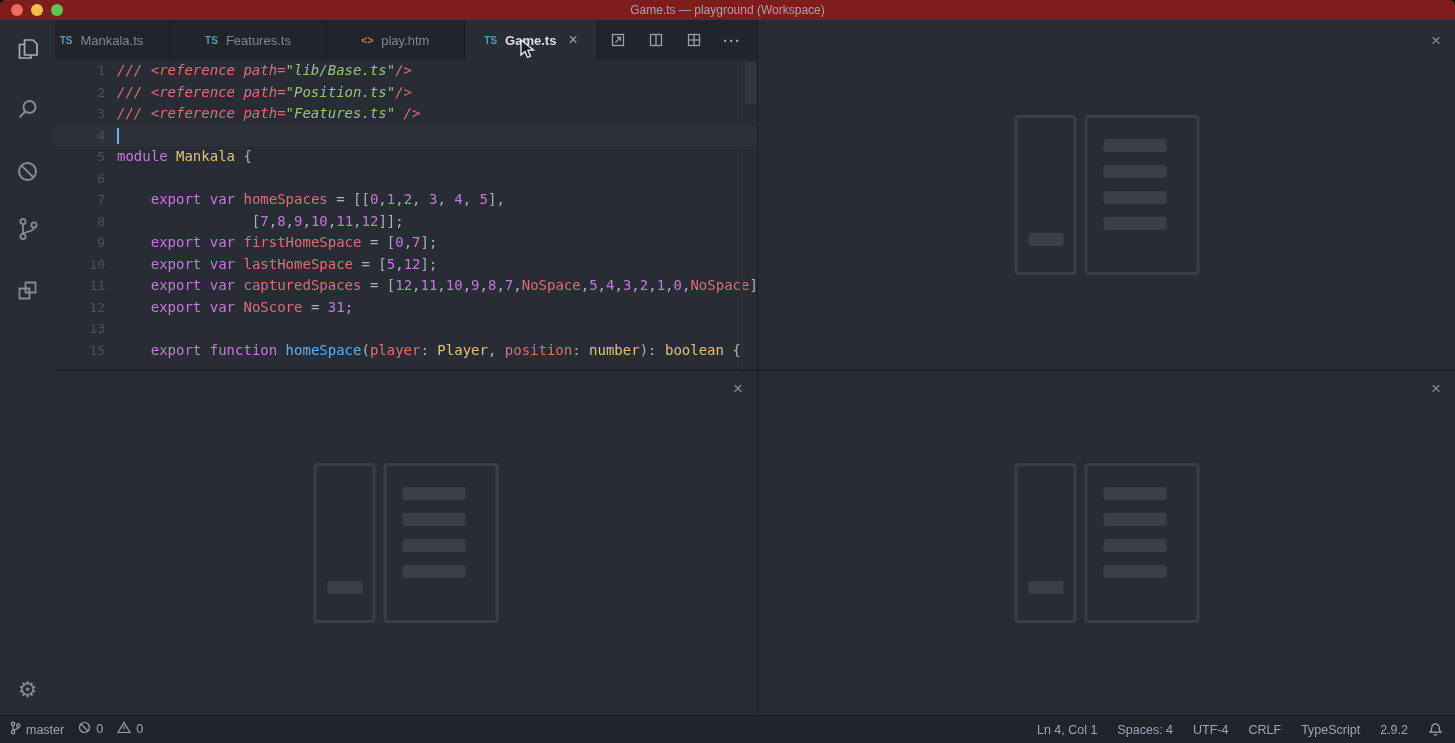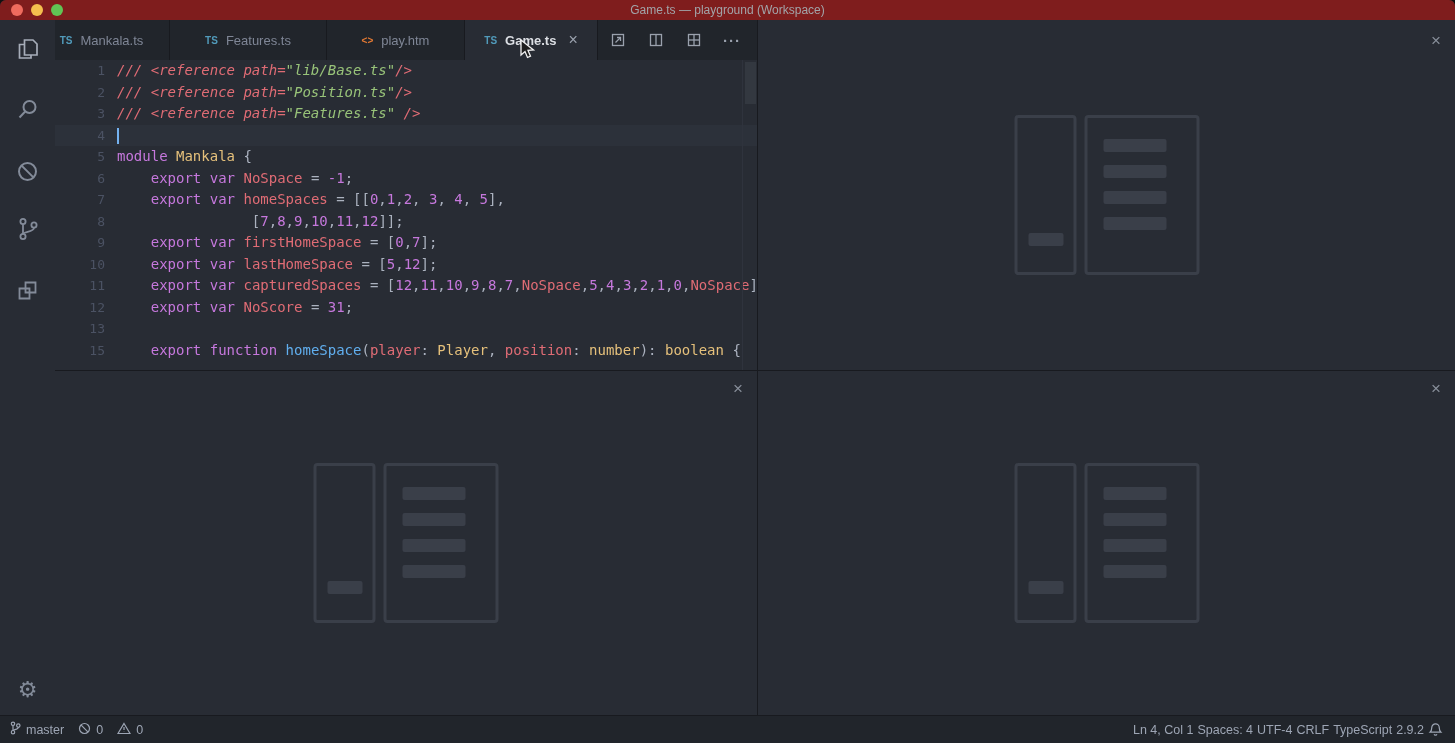--- a/index.html
+++ b/index.html
@@ -63,22 +63,22 @@
   .g-close{position:absolute;top:9px;right:14px;font-size:17px;color:#878e99;cursor:pointer;line-height:1}
   .g-tr .g-close{top:12px}
   .wm{position:absolute;left:50%;top:50%;transform:translate(-50%,-50%);display:flex;gap:8px}
   .wm-left{width:62px;height:160px;border:3px solid #3a3f49;border-radius:4px;position:relative}
   .wm-left .bar{position:absolute;left:11px;bottom:26px;width:35px;height:13px;background:#3a3f49;border-radius:2px}
   .wm-right{width:115px;height:160px;border:3px solid #3a3f49;border-radius:4px;padding:21px 0 0 16px}
   .wm-right .bar{display:block;width:63px;height:13px;background:#3a3f49;border-radius:2px;margin-bottom:13px}
 
   
   .statusbar{position:absolute;left:0;top:715px;width:1455px;height:28px;background:#21252b;border-top:1px solid #181a1f;display:flex;align-items:center;font-size:12.5px;color:#9da5b4;padding:0 12px 0 10px}
-  .sb-left{display:flex;gap:14px;align-items:center}
-  .sb-right{margin-left:auto;display:flex;gap:4px;align-items:center}
+  .sb-left{display:flex;gap:14px;align-items:flex-start}
+  .sb-right{margin-left:auto;display:flex;gap:20px;align-items:center}
   .sb-item{display:flex;align-items:center;gap:5px;cursor:pointer}
 
   .mouse-pointer{position:absolute;left:519px;top:39px;z-index:50;pointer-events:none}
 </style>
 </head>
 <body>
 
 <div class="app">
 
   <div class="titlebar">
@@ -172,21 +172,21 @@
         <div class="tab-action more">···</div>
       </div>
     </div>
     <div class="editor">
       <div>
           <div class="code-row"><span class="gutter">1</span><span class="code-text"><span class="tk-c">/// &lt;reference path=</span><span class="tk-s">"lib/Base.ts"</span><span class="tk-c">/&gt;</span></span></div>
           <div class="code-row"><span class="gutter">2</span><span class="code-text"><span class="tk-c">/// &lt;reference path=</span><span class="tk-s">"Position.ts"</span><span class="tk-c">/&gt;</span></span></div>
           <div class="code-row"><span class="gutter">3</span><span class="code-text"><span class="tk-c">/// &lt;reference path=</span><span class="tk-s">"Features.ts"</span><span class="tk-c"> /&gt;</span></span></div>
           <div class="code-row current"><span class="gutter">4</span><span class="code-text"><span class="cursor"></span></span></div>
           <div class="code-row"><span class="gutter">5</span><span class="code-text"><span class="tk-k">module</span><span class="tk-p"> </span><span class="tk-t">Mankala</span><span class="tk-p"> {</span></span></div>
-          <div class="code-row"><span class="gutter">6</span><span class="code-text"><span class="tk-p">    </span><span class="tk-k">export</span><span class="tk-p"> </span><span class="tk-k">var</span><span class="tk-p"> </span><span class="tk-v">NoSpace</span><span class="tk-p"> = </span><span class="tk-n">-1</span><span class="tk-p">;</span></span></div>
+          <div class="code-row"><span class="gutter">6</span></div>
           <div class="code-row"><span class="gutter">7</span><span class="code-text"><span class="tk-p">    </span><span class="tk-k">export</span><span class="tk-p"> </span><span class="tk-k">var</span><span class="tk-p"> </span><span class="tk-v">homeSpaces</span><span class="tk-p"> = [[</span><span class="tk-n">0</span><span class="tk-p">,</span><span class="tk-n">1</span><span class="tk-p">,</span><span class="tk-n">2</span><span class="tk-p">, </span><span class="tk-n">3</span><span class="tk-p">, </span><span class="tk-n">4</span><span class="tk-p">, </span><span class="tk-n">5</span><span class="tk-p">],</span></span></div>
           <div class="code-row"><span class="gutter">8</span><span class="code-text"><span class="tk-p">                [</span><span class="tk-n">7</span><span class="tk-p">,</span><span class="tk-n">8</span><span class="tk-p">,</span><span class="tk-n">9</span><span class="tk-p">,</span><span class="tk-n">10</span><span class="tk-p">,</span><span class="tk-n">11</span><span class="tk-p">,</span><span class="tk-n">12</span><span class="tk-p">]];</span></span></div>
           <div class="code-row"><span class="gutter">9</span><span class="code-text"><span class="tk-p">    </span><span class="tk-k">export</span><span class="tk-p"> </span><span class="tk-k">var</span><span class="tk-p"> </span><span class="tk-v">firstHomeSpace</span><span class="tk-p"> = [</span><span class="tk-n">0</span><span class="tk-p">,</span><span class="tk-n">7</span><span class="tk-p">];</span></span></div>
           <div class="code-row"><span class="gutter">10</span><span class="code-text"><span class="tk-p">    </span><span class="tk-k">export</span><span class="tk-p"> </span><span class="tk-k">var</span><span class="tk-p"> </span><span class="tk-v">lastHomeSpace</span><span class="tk-p"> = [</span><span class="tk-n">5</span><span class="tk-p">,</span><span class="tk-n">12</span><span class="tk-p">];</span></span></div>
           <div class="code-row"><span class="gutter">11</span><span class="code-text"><span class="tk-p">    </span><span class="tk-k">export</span><span class="tk-p"> </span><span class="tk-k">var</span><span class="tk-p"> </span><span class="tk-v">capturedSpaces</span><span class="tk-p"> = [</span><span class="tk-n">12</span><span class="tk-p">,</span><span class="tk-n">11</span><span class="tk-p">,</span><span class="tk-n">10</span><span class="tk-p">,</span><span class="tk-n">9</span><span class="tk-p">,</span><span class="tk-n">8</span><span class="tk-p">,</span><span class="tk-n">7</span><span class="tk-p">,</span><span class="tk-v">NoSpace</span><span class="tk-p">,</span><span class="tk-n">5</span><span class="tk-p">,</span><span class="tk-n">4</span><span class="tk-p">,</span><span class="tk-n">3</span><span class="tk-p">,</span><span class="tk-n">2</span><span class="tk-p">,</span><span class="tk-n">1</span><span class="tk-p">,</span><span class="tk-n">0</span><span class="tk-p">,</span><span class="tk-v">NoSpace</span><span class="tk-p">];</span></span></div>
           <div class="code-row"><span class="gutter">12</span><span class="code-text"><span class="tk-p">    </span><span class="tk-k">export</span><span class="tk-p"> </span><span class="tk-k">var</span><span class="tk-p"> </span><span class="tk-v">NoScore</span><span class="tk-p"> = </span><span class="tk-n">31</span><span class="tk-p">;</span></span></div>
           <div class="code-row"><span class="gutter">13</span></div>
           <div class="code-row"><span class="gutter">15</span><span class="code-text"><span class="tk-p">    </span><span class="tk-k">export</span><span class="tk-p"> </span><span class="tk-k">function</span><span class="tk-p"> </span><span class="tk-f">homeSpace</span><span class="tk-p">(</span><span class="tk-v">player</span><span class="tk-p">: </span><span class="tk-t">Player</span><span class="tk-p">, </span><span class="tk-v">position</span><span class="tk-p">: </span><span class="tk-t">number</span><span class="tk-p">): </span><span class="tk-t">boolean</span><span class="tk-p"> {</span></span></div>
         </div>
       <div class="sb">

